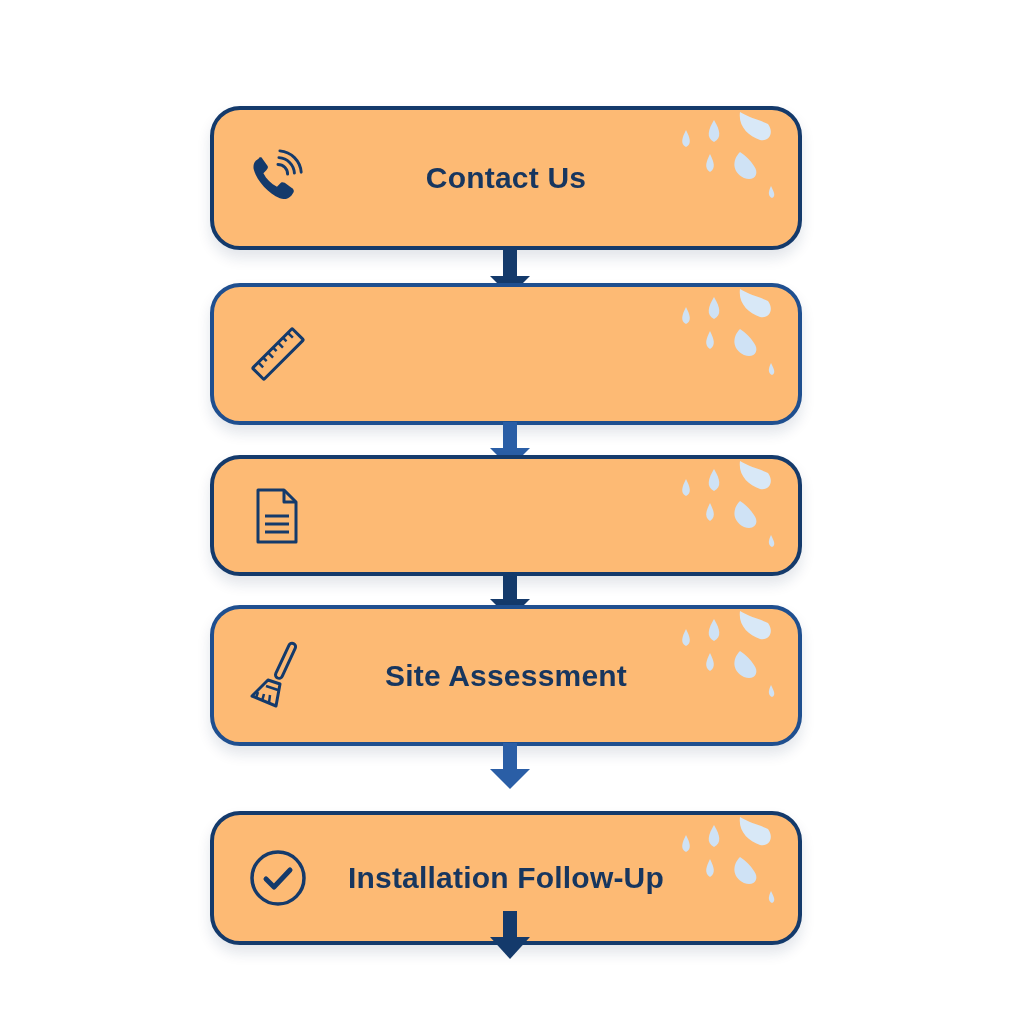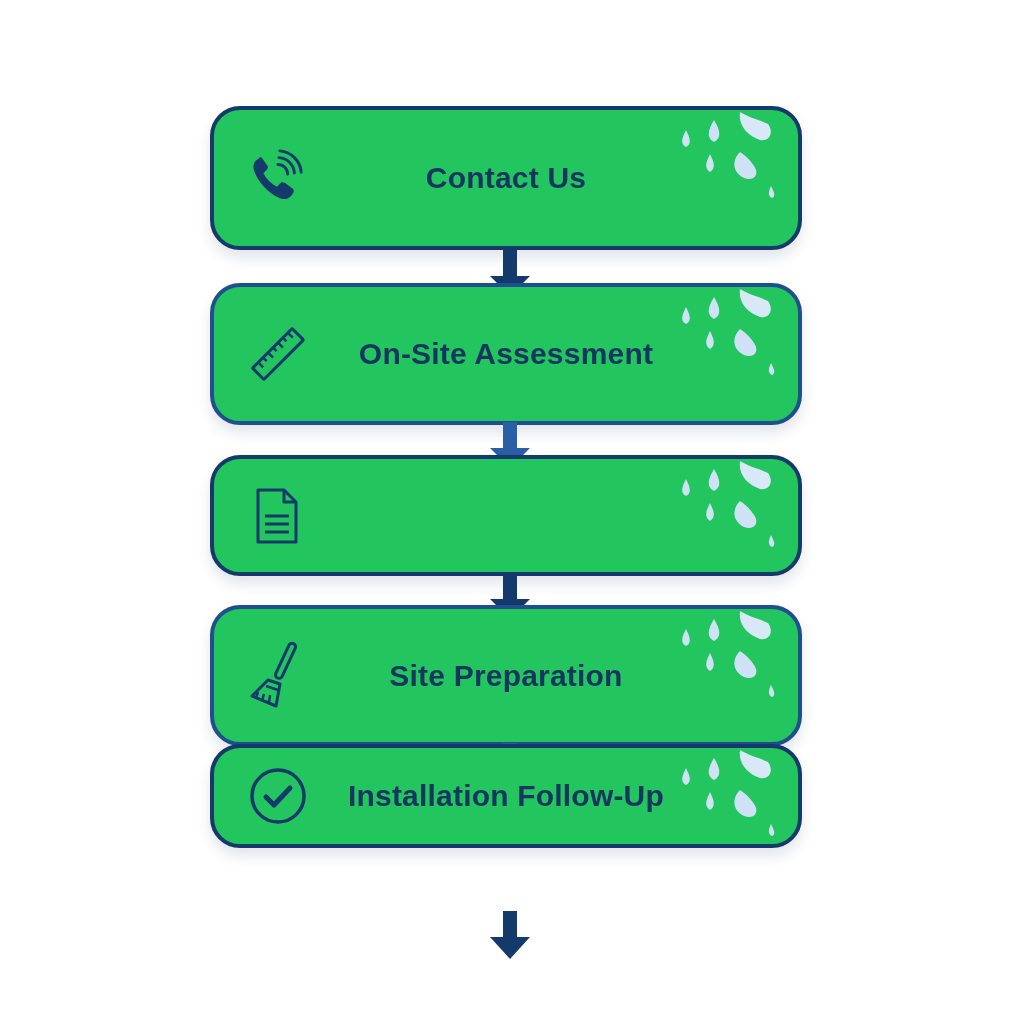--- a/index.html
+++ b/index.html
@@ -9,21 +9,21 @@
       overflow: hidden;
     }
     body { position: relative; font-family: "Liberation Sans", sans-serif; }
     .step {
       position: absolute;
       left: 210px;
       width: 592px;
       box-sizing: border-box;
       border: 4px solid #143a6b;
       border-radius: 30px;
-      background: #22c55e;
+      background: #fdba74;
       box-shadow: 0 8px 14px rgba(20, 40, 80, 0.12);
       overflow: hidden;
     }
     .step.grad { border-color: #1f4f8f; }
     .step .label {
       position: absolute;
       left: 0; right: 0; top: 50%;
       transform: translateY(-50%);
       text-align: center;
       font-weight: 700;
@@ -88,21 +88,20 @@
         <line x1="12" y1="24" x2="12" y2="31" stroke="#143a6b" stroke-width="2.5"></line>
         <line x1="19" y1="24" x2="19" y2="29" stroke="#143a6b" stroke-width="2.5"></line>
         <line x1="26" y1="24" x2="26" y2="31" stroke="#143a6b" stroke-width="2.5"></line>
         <line x1="33" y1="24" x2="33" y2="29" stroke="#143a6b" stroke-width="2.5"></line>
         <line x1="40" y1="24" x2="40" y2="31" stroke="#143a6b" stroke-width="2.5"></line>
         <line x1="47" y1="24" x2="47" y2="29" stroke="#143a6b" stroke-width="2.5"></line>
         <line x1="54" y1="24" x2="54" y2="31" stroke="#143a6b" stroke-width="2.5"></line>
       </g>
     </svg>
   </div>
-  <div class="label">On-Site Assessment</div>
   <svg class="drops" viewBox="0 0 120 100">
     <path d="M18 18 C14 26 12 32 18 35 C24 32 22 26 18 18Z" fill="#cfe2f5"></path>
     <path d="M46 8 C40 18 38 26 46 30 C54 26 52 18 46 8Z" fill="#cfe2f5"></path>
     <path d="M72 0 C70 14 80 24 92 28 C102 30 106 20 100 12 C92 8 82 6 72 0Z" fill="#d8e8f7"></path>
     <path d="M42 42 C38 50 36 56 42 60 C48 56 46 50 42 42Z" fill="#cfe2f5"></path>
     <path d="M72 40 C64 48 64 60 76 66 C86 70 92 62 86 54 C82 48 78 44 72 40Z" fill="#cfe2f5"></path>
     <path d="M103 74 C100 80 100 84 104 86 C108 84 106 80 103 74Z" fill="#cfe2f5"></path>
   </svg>
 </div>
 
@@ -144,39 +143,39 @@
   <div class="icon">
     <svg width="64" height="72" viewBox="0 0 64 72">
       <rect x="36" y="2" width="7" height="38" rx="3.5" transform="rotate(25 40 21)" fill="none" stroke="#143a6b" stroke-width="3"></rect>
       <path d="M22 40 L34 44 L30 66 L6 56 Z" fill="none" stroke="#143a6b" stroke-width="3" stroke-linejoin="round"></path>
       <line x1="12" y1="52" x2="10" y2="58" stroke="#143a6b" stroke-width="2.5"></line>
       <line x1="18" y1="54" x2="16" y2="61" stroke="#143a6b" stroke-width="2.5"></line>
       <line x1="24" y1="55" x2="23" y2="63" stroke="#143a6b" stroke-width="2.5"></line>
       <line x1="20" y1="46" x2="32" y2="50" stroke="#143a6b" stroke-width="2.5"></line>
     </svg>
   </div>
-  <div class="label">Site Preparation</div>
+  <div class="label">Site Assessment</div>
   <svg class="drops" viewBox="0 0 120 100">
     <path d="M18 18 C14 26 12 32 18 35 C24 32 22 26 18 18Z" fill="#cfe2f5"></path>
     <path d="M46 8 C40 18 38 26 46 30 C54 26 52 18 46 8Z" fill="#cfe2f5"></path>
     <path d="M72 0 C70 14 80 24 92 28 C102 30 106 20 100 12 C92 8 82 6 72 0Z" fill="#d8e8f7"></path>
     <path d="M42 42 C38 50 36 56 42 60 C48 56 46 50 42 42Z" fill="#cfe2f5"></path>
     <path d="M72 40 C64 48 64 60 76 66 C86 70 92 62 86 54 C82 48 78 44 72 40Z" fill="#cfe2f5"></path>
     <path d="M103 74 C100 80 100 84 104 86 C108 84 106 80 103 74Z" fill="#cfe2f5"></path>
   </svg>
 </div>
 
 <div class="arrow" style="top:743px;">
   <svg width="40" height="46" viewBox="0 0 40 46">
     <rect x="13" y="0" width="14" height="28" fill="#2a5ea6"></rect>
     <polygon points="0,26 40,26 20,46" fill="#2a5ea6"></polygon>
   </svg>
 </div>
 
-<div class="step" style="top:744px;height:104px;">
+<div class="step" style="top:811px;height:134px;">
   <div class="icon">
     <svg width="60" height="60" viewBox="0 0 60 60">
       <circle cx="30" cy="30" r="26" fill="none" stroke="#143a6b" stroke-width="3.5"></circle>
       <path d="M18 31 L26 39 L42 22" fill="none" stroke="#143a6b" stroke-width="5" stroke-linecap="round" stroke-linejoin="round"></path>
     </svg>
   </div>
   <div class="label">Installation Follow-Up</div>
   <svg class="drops" viewBox="0 0 120 100">
     <path d="M18 18 C14 26 12 32 18 35 C24 32 22 26 18 18Z" fill="#cfe2f5"></path>
     <path d="M46 8 C40 18 38 26 46 30 C54 26 52 18 46 8Z" fill="#cfe2f5"></path>

